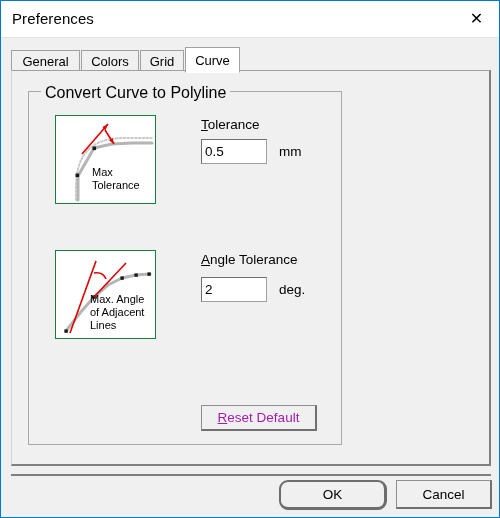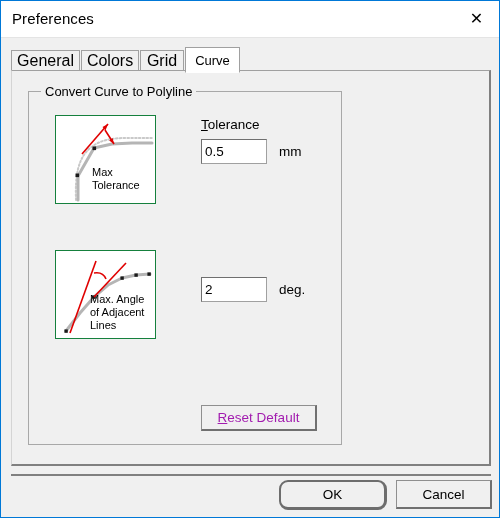--- a/index.html
+++ b/index.html
@@ -62,21 +62,21 @@
     height: 24px;
   }
   .tab {
     position: absolute;
     top: 3px;
     height: 21px;
     box-sizing: border-box;
     background: #f0f0f0;
     border: 1px solid #a0a0a0;
     border-bottom: none;
-    font-size: 16px;
+    font-size: 13px;
     color: #000000;
     display: flex;
     align-items: center;
     justify-content: center;
     padding: 0 7px;
     cursor: default;
   }
   .tab.active {
     top: 0px;
     height: 26px;
@@ -110,21 +110,21 @@
     height: 354px;
     box-sizing: border-box;
     border: 1px solid #a8a8a8;
   }
   .group-title {
     position: absolute;
     left: 12px;
     top: -8px;
     background: #f0f0f0;
     padding: 0 4px;
-    font-size: 13px;
+    font-size: 16px;
     color: #000000;
     white-space: nowrap;
   }
   
   .diagram {
     position: absolute;
     box-sizing: border-box;
     width: 101px;
     height: 89px;
     background: #ffffff;
@@ -289,20 +289,23 @@
           <line x1="38" y1="46" x2="70" y2="12" stroke="#e00000" stroke-width="1.6"></line>
 
           <path d="M38 22 C44 21 48 23 50 28" fill="none" stroke="#e00000" stroke-width="1.6"></path>
 
           <text x="34" y="52" font-family="Liberation Sans, sans-serif" font-size="11" fill="#000000">Max. Angle</text>
           <text x="34" y="65" font-family="Liberation Sans, sans-serif" font-size="11" fill="#000000">of Adjacent</text>
           <text x="34" y="78" font-family="Liberation Sans, sans-serif" font-size="11" fill="#000000">Lines</text>
         </svg>
       </div>
 
+      <div class="field-label" style="left:172px; top:160px;">
+        <span class="accel">A</span><span>ngle Tolerance</span>
+      </div>
       <input class="textbox" style="left: 172px; top: 185px;" type="text" value="2">
       <div class="unit" style="left:250px; top:190px;">deg.</div>
 
       <div class="reset-button">
         <span><span class="accel">R</span><span>eset Default</span></span>
       </div>
     </div>
   </div>
 
   <div class="footer-sep"></div>

